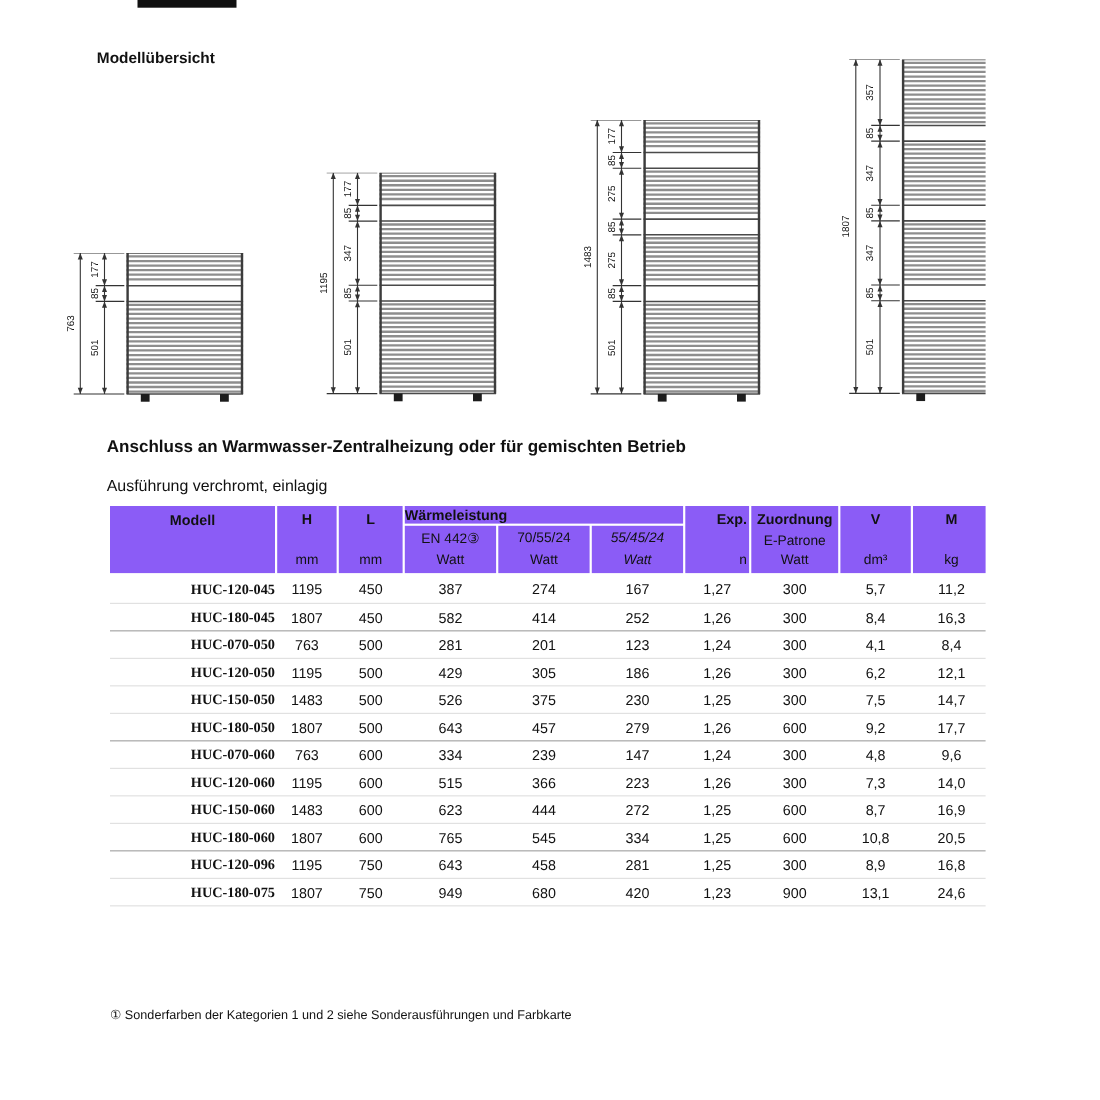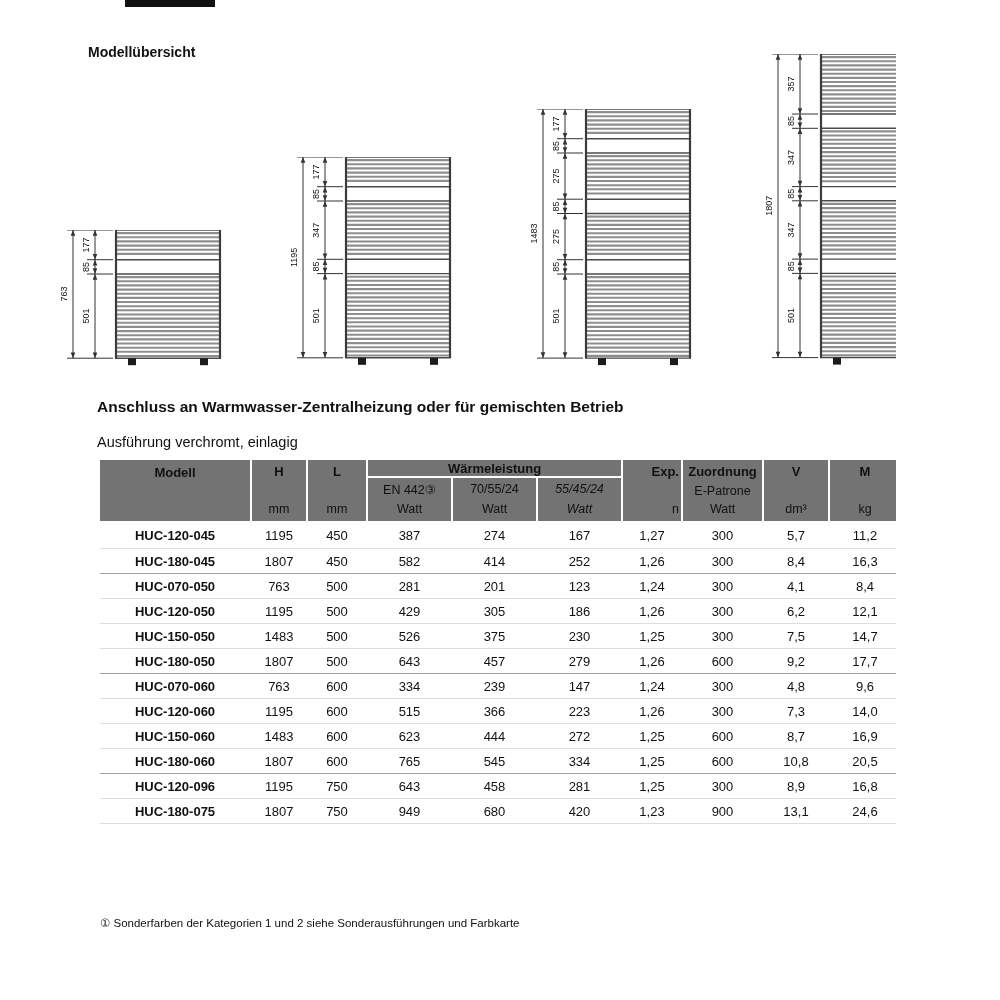--- a/index.html
+++ b/index.html
@@ -12,46 +12,46 @@
   .section-title { position:absolute; left:97px; top:398px; font-size:15.5px; font-weight:bold; }
   .section-subtitle { position:absolute; left:97px; top:434px; font-size:14.5px; font-weight:normal; }
 
   .spec-table { position:absolute; left:100px; top:460px; width:800px; }
   .thead {
     display:grid;
     grid-template-columns:150px 54px 58px 83px 83px 83px 58px 79px 64px 70px;
     grid-template-rows:16px 43px;
     gap:2px; background:#fff;
   }
-  .hcell { background:#737373; font-size:13px; text-align:center; color:#111; }
+  .hcell { background:#8b5cf6; font-size:13px; text-align:center; color:#111; }
   .stack { display:flex; flex-direction:column; justify-content:space-between; padding:4px 2px 5px; }
   .hname { font-weight:bold; }
   .hsub, .hunit { font-weight:normal; font-size:12.5px; }
   .c-modell { grid-column:1; grid-row:1/3; padding-top:5px; }
   .c-h { grid-column:2; grid-row:1/3; }
   .c-l { grid-column:3; grid-row:1/3; }
-  .c-waerme { grid-column:4/7; grid-row:1; display:flex; align-items:center; justify-content:center; }
+  .c-waerme { grid-column:4/7; grid-row:1; display:flex; align-items:center; }
   .c-w1 { grid-column:4; grid-row:2; }
   .c-w2 { grid-column:5; grid-row:2; }
   .c-w3 { grid-column:6; grid-row:2;font-style:italic; }
   .c-exp { grid-column:7; grid-row:1/3;align-items:flex-end; }
   .c-zu { grid-column:8; grid-row:1/3; }
   .c-v { grid-column:9; grid-row:1/3; }
   .c-m { grid-column:10; grid-row:1/3; }
 
   .tbody { margin-top:2px; border-bottom:1px solid #dedede; }
   .trow {
     display:grid;
     grid-template-columns:150px 54px 58px 83px 83px 83px 58px 79px 64px 70px;
     gap:2px; height:25px; align-items:center; font-size:13px;
     border-top:1px solid #dedede;
   }
   .trow:first-child { border-top:none; }
   .trow.group-start { border-top:1px solid #9f9f9f; }
-  .trow .model { font-weight:bold; text-align:center; }
+  .trow .model { font-weight:bold; text-align:right;font-family:Liberation Serif, serif; }
   .trow .num { text-align:center; }
 
   .footnotes { position:absolute; left:100px; top:916px; font-size:11.5px; line-height:15.2px; color:#111; }
 </style>
 </head>
 <body>
 
 <div class="page" id="page">
   <div class="top-bar"></div>
   <div class="overview-title">Modellübersicht</div>

